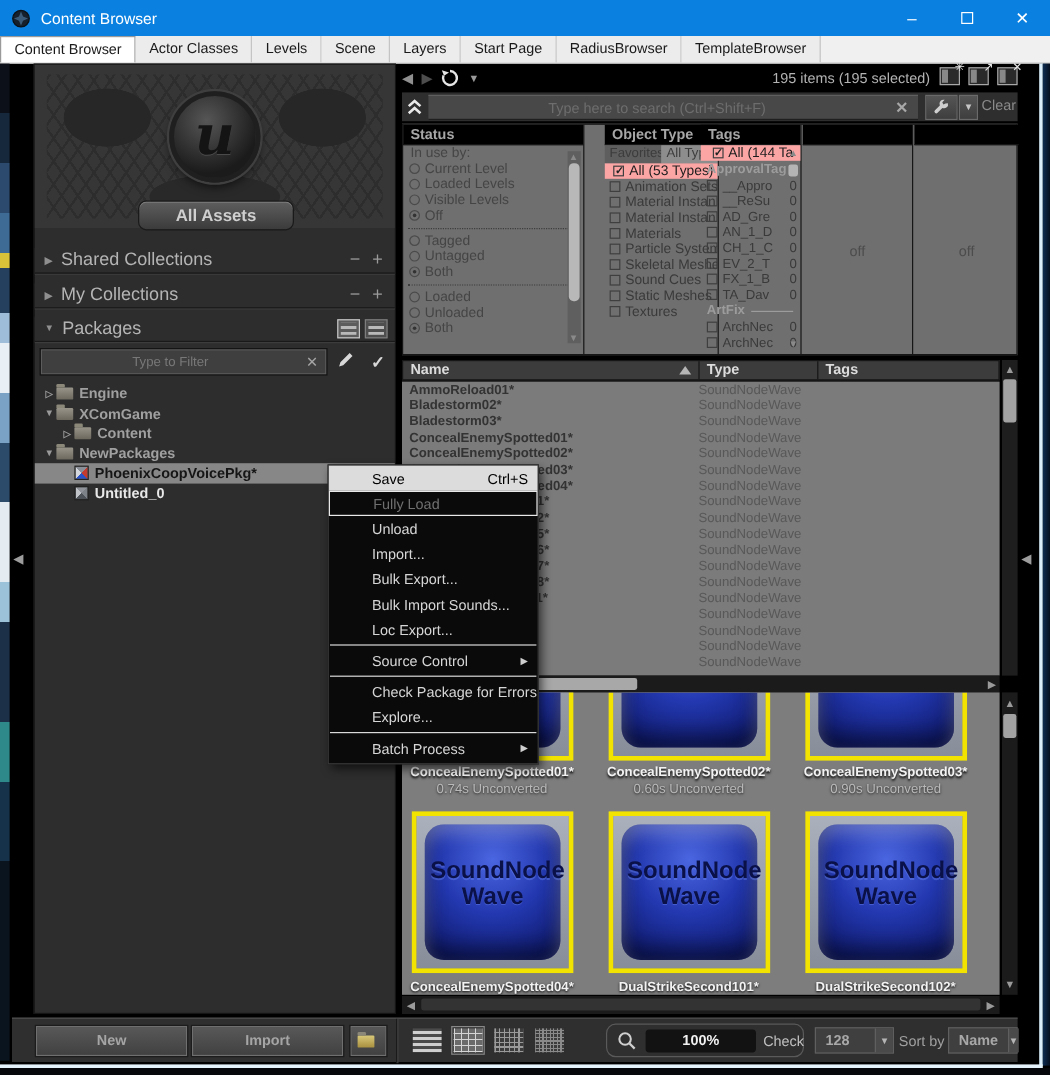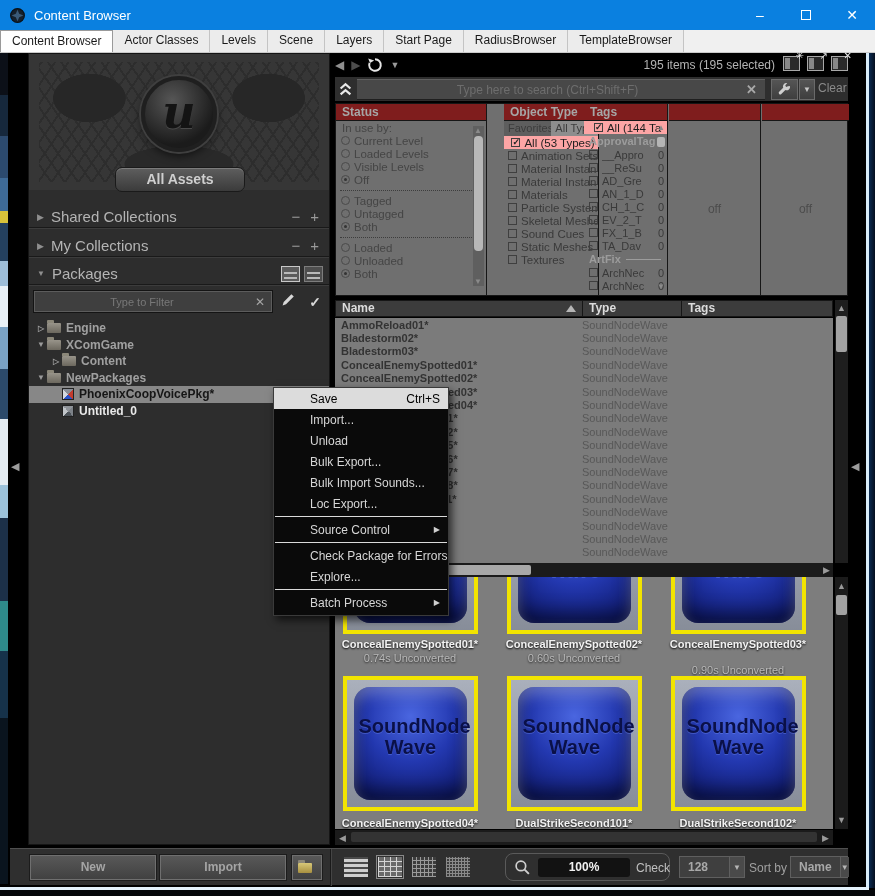--- a/index.html
+++ b/index.html
@@ -87,21 +87,21 @@
   .collapser svg { display:block; margin:2px auto 0; }
   .searchbox { position:absolute; left:357px; top:79px; width:408px; height:21px; background:#484848; border-top:1px solid #5f5f5f; border-bottom:1px solid #1f1f1f; display:flex; align-items:center; }
   .searchbox .ph { flex:1; text-align:center; color:#6d6d6d; font-size:12px; }
   .searchbox .x { color:#a8a8a8; font-size:13px; font-weight:bold; padding:0 8px; }
   .toolbtn { position:absolute; top:79px; height:21px; background:linear-gradient(#555,#3e3e3e); border:1px solid #6a6a6a; display:flex; align-items:center; justify-content:center; }
   .clearbtn { position:absolute; left:818px; top:81px; color:#8a8a8a; font-size:12px; }
 
   
   .filterpanel { position:absolute; left:335px; top:103px; width:513px; height:193px; background:#6f6f6f; border:1px solid #161616; }
   .fcol { position:absolute; top:0; height:191px; border-right:1px solid #161616; }
-  .fhead { height:17px; background:#7f1d1d; color:#a6a6a6; font-weight:bold; font-size:12px; padding-left:6px; line-height:17px; border-bottom:1px solid #161616; white-space:nowrap; overflow:hidden; }
+  .fhead { height:17px; background:#000000; color:#a6a6a6; font-weight:bold; font-size:12px; padding-left:6px; line-height:17px; border-bottom:1px solid #161616; white-space:nowrap; overflow:hidden; }
   .srow { height:13px; display:flex; align-items:center; font-size:11.5px; color:#454545; padding-left:5px; white-space:nowrap; }
   .radio { width:9px; height:9px; border:1px solid #4a4a4a; border-radius:50%; margin-right:4px; position:relative; flex:none; }
   .radio.on:before { content:""; position:absolute; left:2px; top:2px; width:3px; height:3px; background:#333; border-radius:50%; }
   .dotted { border-top:1px dotted #3d3d3d; margin:4px 4px 3px 4px; }
   .statscroll { position:absolute; right:2px; top:22px; width:11px; height:160px; background:#5f5f5f; }
   .statscroll .thumb { position:absolute; left:1px; top:10px; width:9px; height:115px; background:#b8b8b8; border-radius:4px; }
   .statscroll .a { position:absolute; left:1px; color:#8a8a8a; font-size:8px; }
   .ottabs { display:flex; height:15px; }
   .ottab { font-size:11px; color:#3c3c3c; padding:0 4px; line-height:15px; background:#5e5e5e; white-space:nowrap; overflow:hidden; }
   .ottab.on { background:#8d8d8d; }
@@ -621,21 +621,21 @@
       <div class="tlabel" style="left: 159px; top: 61px;">ConcealEnemySpotted02*</div>
       <div class="tinfo" style="left: 159px; top: 75px;">0.60s Unconverted</div>
       <div class="tilewrap" style="height: 57px; left: 336px; top: 0px;">
         <div class="tile" style="margin-top: -78px;">
           <div class="blue">
             <span>SoundNode Wave</span>
           </div>
         </div>
       </div>
       <div class="tlabel" style="left: 323px; top: 61px;">ConcealEnemySpotted03*</div>
-      <div class="tinfo" style="left: 323px; top: 87px;">0.90s Unconverted</div>
+      <div class="tinfo" style="left: 323px; top: 75px;">0.90s Unconverted</div>
       <div class="tilewrap" style="height: 135px; left: 8px; top: 99px;">
         <div class="tile">
           <div class="blue">
             <span>SoundNode Wave</span>
           </div>
         </div>
       </div>
       <div class="tlabel" style="left: -5px; top: 240px;">ConcealEnemySpotted04*</div>
       <div class="tilewrap" style="height: 135px; left: 172px; top: 99px;">
         <div class="tile">
@@ -704,25 +704,28 @@
       <span class="v">Name</span>
       <span class="c">▼</span>
     </div>
   </div>
 
   <div class="ctxmenu">
       <div class="mitem hov">
         <span>Save</span>
         <span class="sc">Ctrl+S</span>
       </div>
+      <div class="mitem dis">
+        <span>Fully Load</span>
+      </div>
+      <div class="mitem">
+        <span>Unload</span>
+      </div>
       <div class="mitem">
         <span>Import...</span>
-      </div>
-      <div class="mitem">
-        <span>Unload</span>
       </div>
       <div class="mitem">
         <span>Bulk Export...</span>
       </div>
       <div class="mitem">
         <span>Bulk Import Sounds...</span>
       </div>
       <div class="mitem">
         <span>Loc Export...</span>
       </div>

